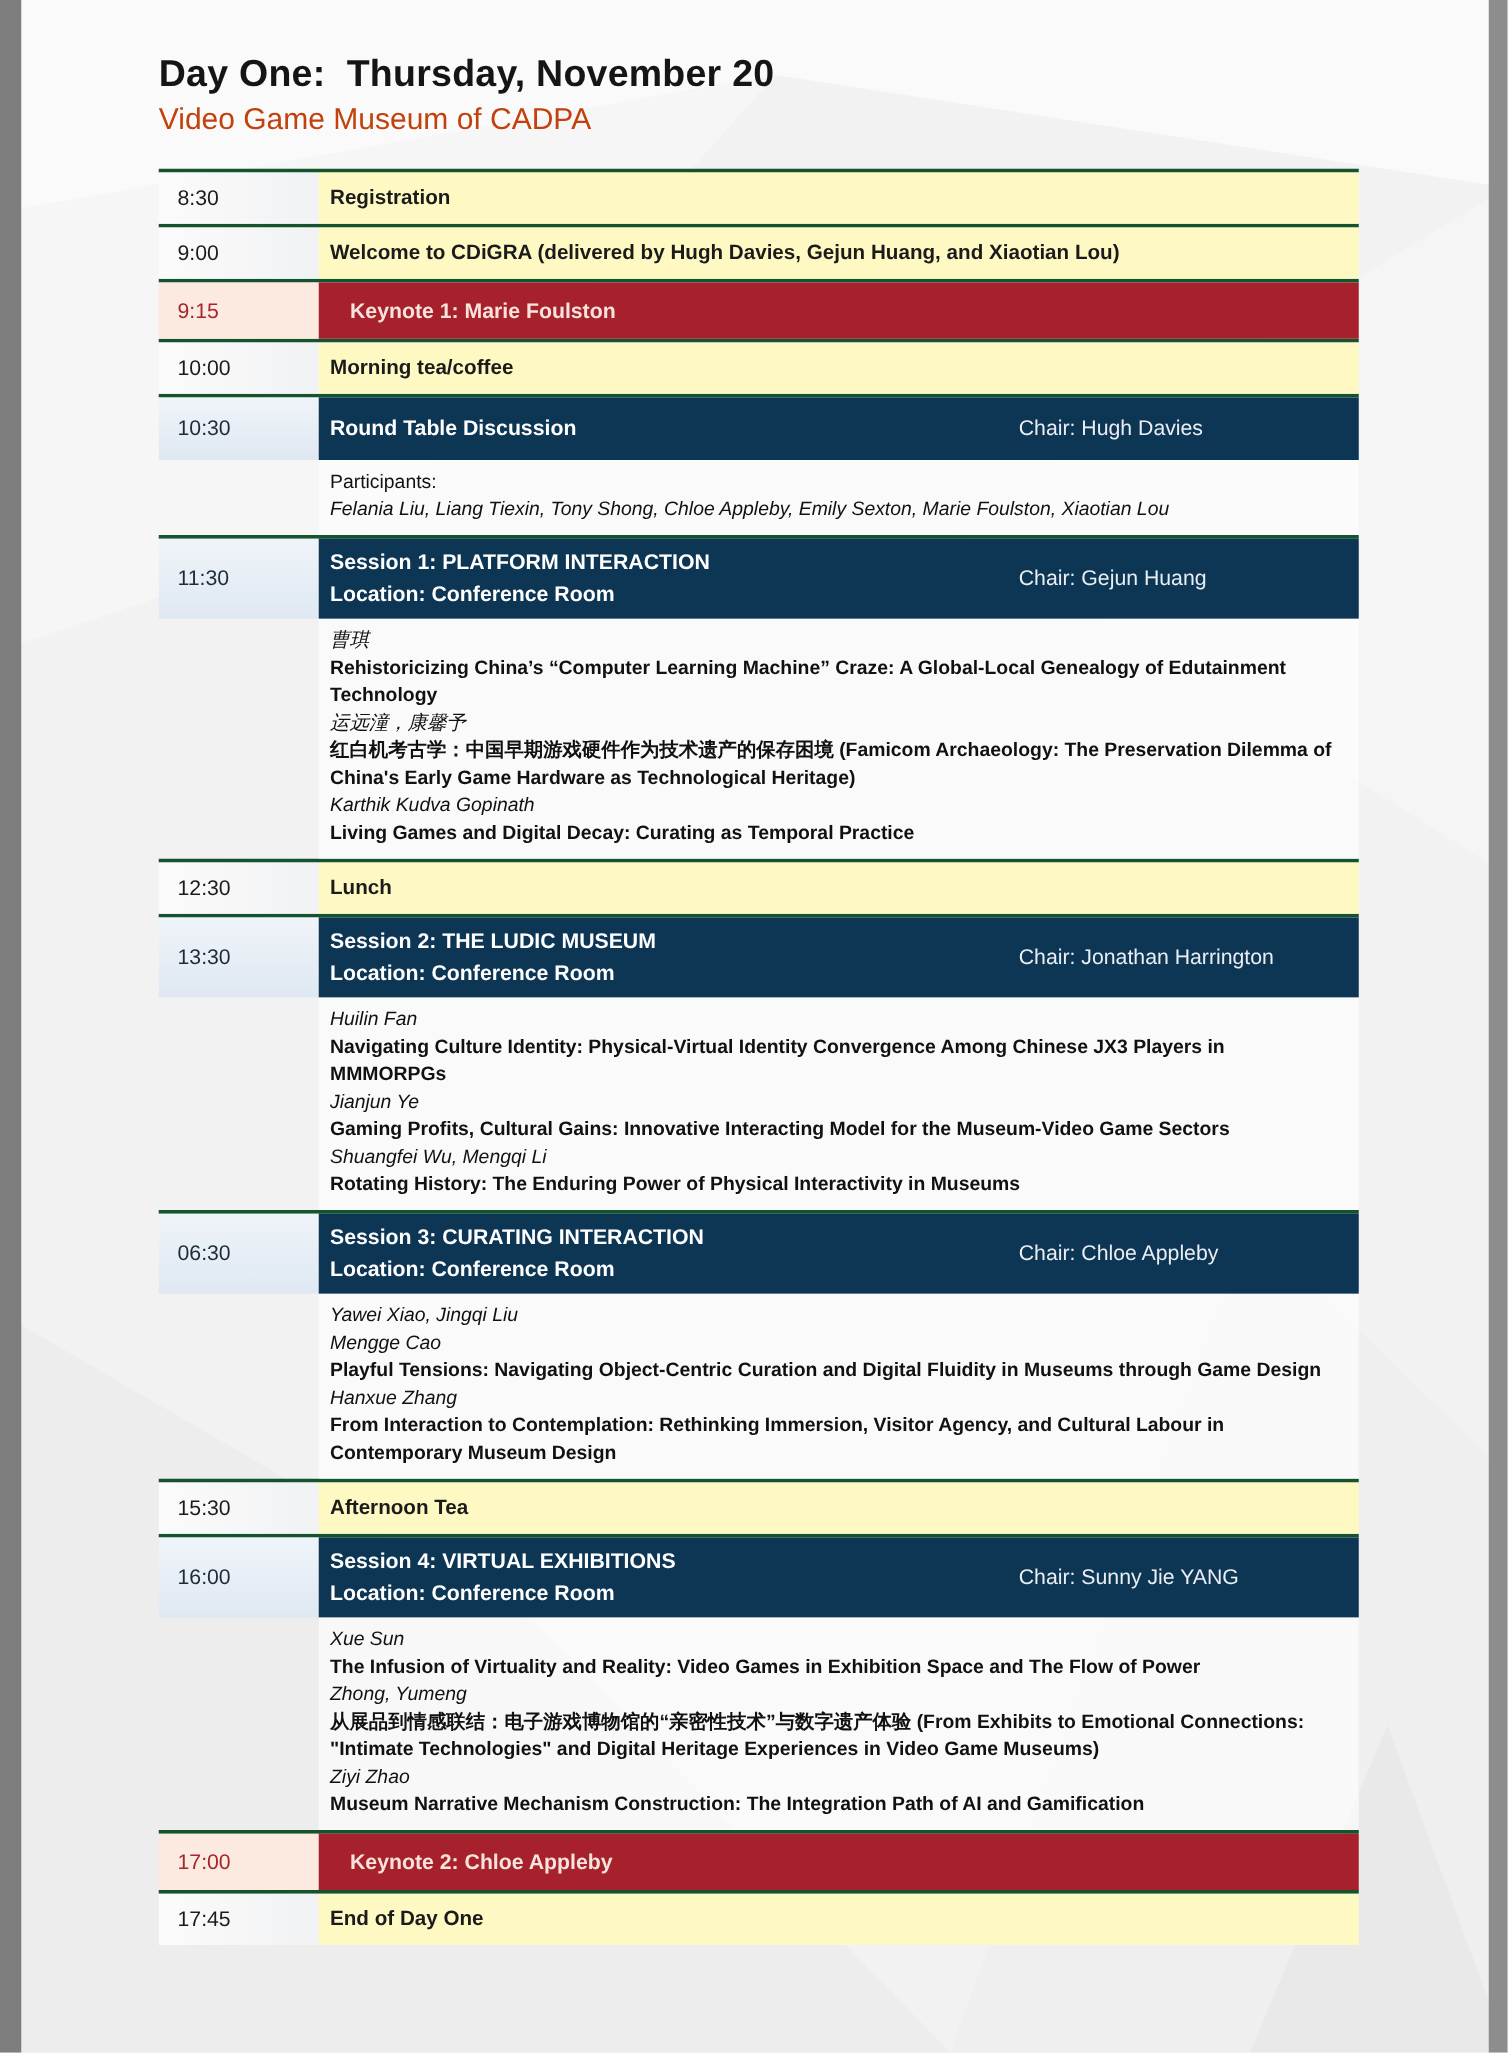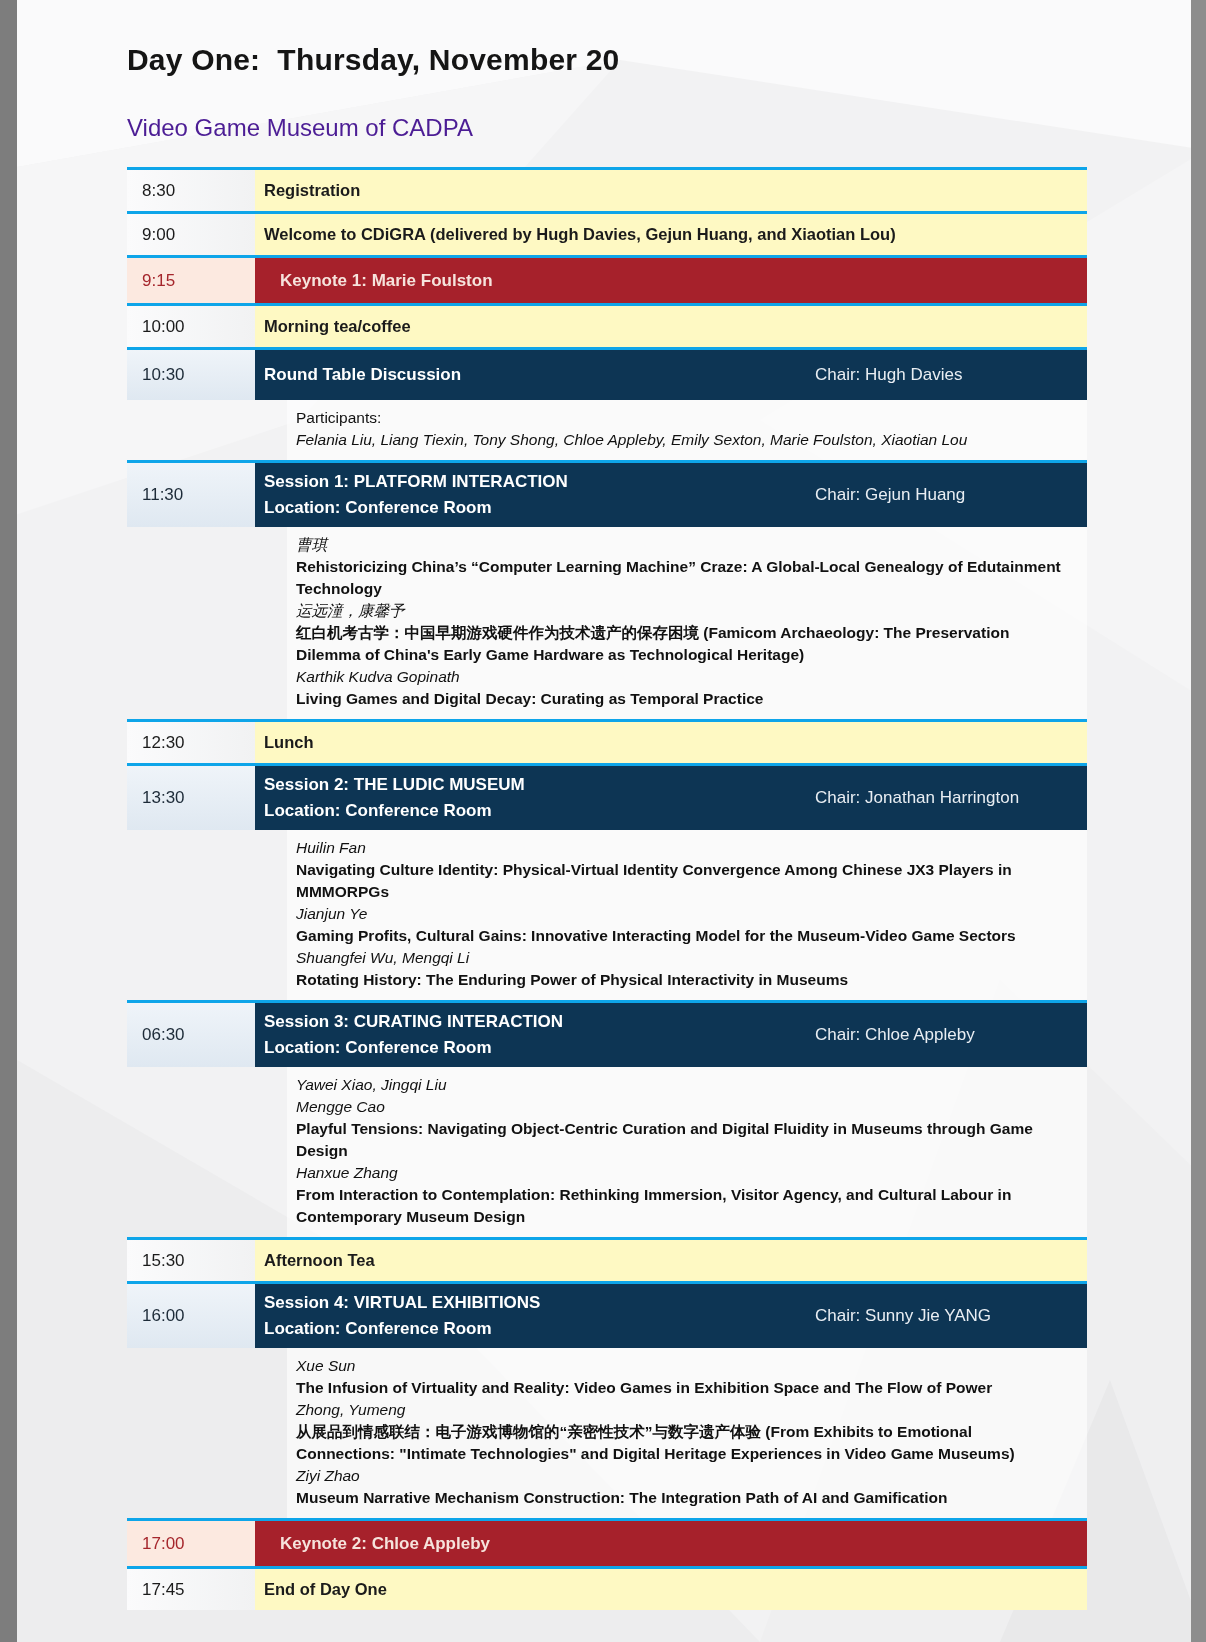--- a/index.html
+++ b/index.html
@@ -17,27 +17,27 @@
   .side-strip.left  { left: 0; width: 17px; background: #7d7d7d; }
   .side-strip.right { right: 0; width: 15px; background: #8d8d8d; }
 
   .page { position: relative; z-index: 2; padding: 42px 119px 0 127px; }
 
   .title {
     font-size: 30px; font-weight: bold; color: #151515;
     letter-spacing: 0.2px; white-space: pre-wrap; line-height: 36px;
   }
   .subtitle {
-    margin-top: 36px; font-size: 24px; color: #4c1d95; line-height: 28px;
+    margin-top: 4px; font-size: 24px; color: #c2410c; line-height: 28px;
   }
 
   .schedule { margin-top: 25px; width: 960px; }
 
-  .row { display: flex; border-top: 3px solid #0ea5e9; }
-  .row.detail-row { border-top: none; gap: 32px; }
+  .row { display: flex; border-top: 3px solid #14532d; }
+  .row.detail-row { border-top: none; }
 
   .time-cell {
     width: 128px; flex: none; padding-left: 15px;
     display: flex; align-items: center; font-size: 17px; color: #1b1b1b;
   }
   .content-cell { flex: 1; min-width: 0; position: relative; }
 
   
   .row.break .time-cell { background: linear-gradient(90deg, #fbfbfc, #f1f2f3); }
   .row.break .content-cell {

